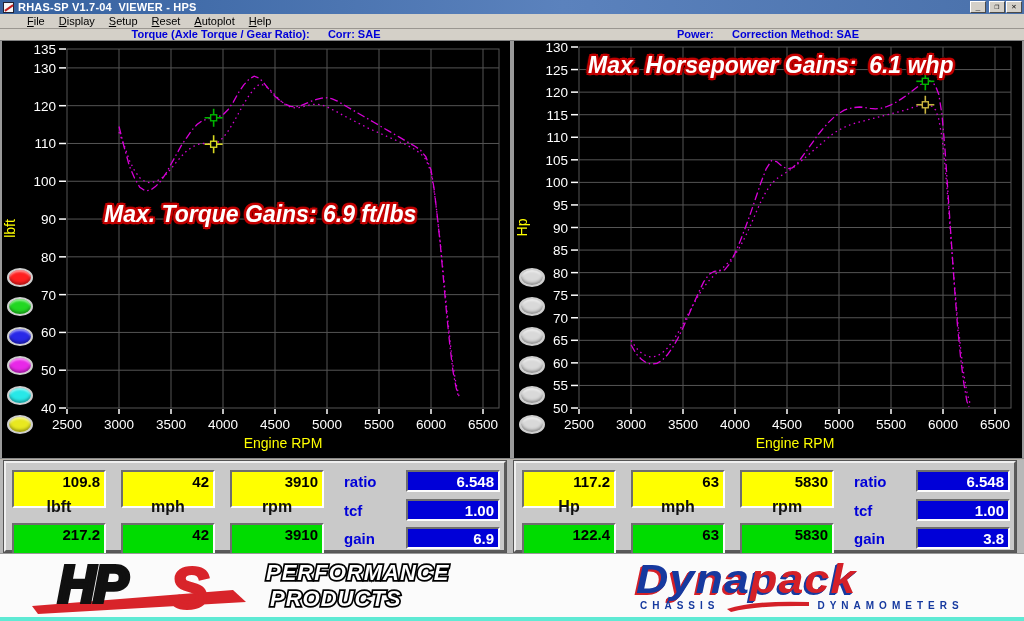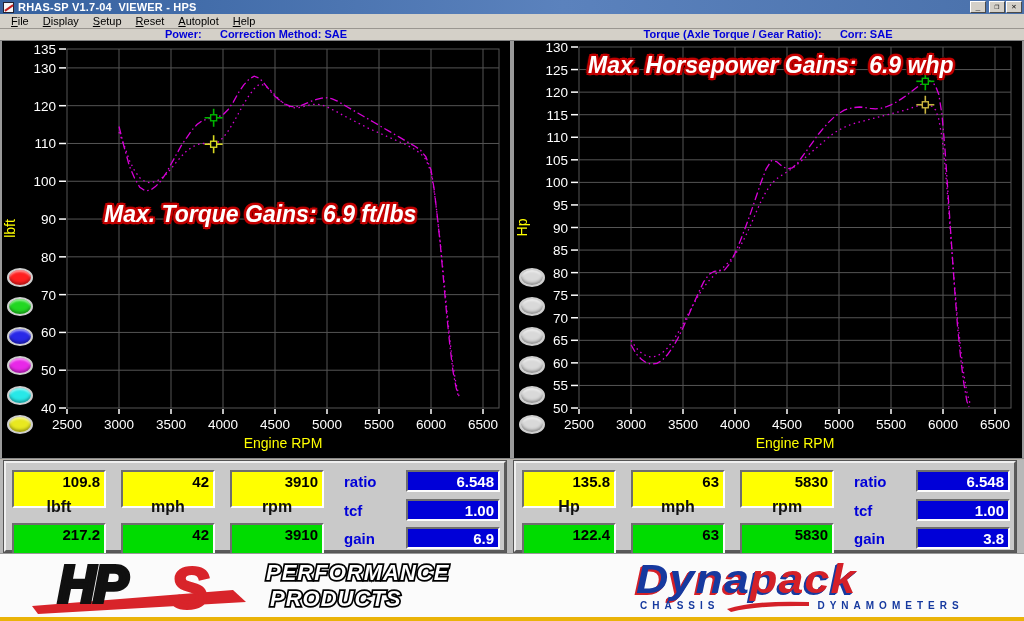--- a/index.html
+++ b/index.html
@@ -1,34 +1,34 @@
 <!DOCTYPE html>
 <html><head>
 <meta charset="utf-8">
 <style>
   * { margin:0; padding:0; box-sizing:border-box; }
   html,body { width:1024px; height:621px; overflow:hidden; }
   body { font-family:"Liberation Sans", sans-serif; background:#d4d0c8; }
-  .screen { position:relative; width:1024px; height:621px; background:#eab308; }
+  .screen { position:relative; width:1024px; height:621px; background:#5eead4; }
 
   
   .titlebar { position:relative; height:14px; background:linear-gradient(90deg,#35619f 0%,#5b82bd 55%,#4a71ab 100%);
               display:flex; align-items:center; padding:0 3px; }
   .app-icon { width:11px; height:11px; margin-right:4px; background:#f5f5f5; border:1px solid #223;
               position:relative; flex:none; }
   .app-icon::after { content:""; position:absolute; left:0; top:4px; width:10px; height:2px;
               background:#c02020; transform:rotate(-35deg); }
   .title-text { color:#fff; font-size:11px; font-weight:bold; white-space:pre; letter-spacing:.2px; }
   .win-buttons { position:absolute; right:2px; top:1px; display:flex; gap:1px; }
   .winbtn { width:16px; height:12px; background:#d4d0c8; border:1px solid; border-color:#fff #4a4a4a #4a4a4a #fff;
             font-size:8px; line-height:9px; text-align:center; color:#000; font-family:"DejaVu Sans Mono",monospace; cursor:default; }
   .winbtn.min { margin-right:2px; }
 
   
-  .menubar { height:15px; background:#d4d0c8; display:flex; align-items:center; padding-left:4px;
+  .menubar { height:15px; background:#d4d0c8; display:flex; align-items:center; padding-left:20px;
              border-bottom:1px solid #9a9690; font-size:11px; color:#000; }
   .menu-item { padding:0 7px; height:15px; line-height:15px; }
   .menu-item u { text-decoration:underline; }
 
   
   .headerstrip { height:12px; display:flex; background:#d4d0c8; border-bottom:1px solid #808080; }
   .hdr { width:50%; text-align:center; font-size:11px; line-height:11px; font-weight:bold; color:#0000d8; white-space:pre; }
 
   
   .charts { height:417px; background:#9a9a9a; display:flex; gap:4px; padding:0 2px; }
@@ -86,22 +86,22 @@
   <div class="menubar" id="menubar">
       <span class="menu-item"><u>F</u>ile</span>
       <span class="menu-item"><u>D</u>isplay</span>
       <span class="menu-item"><u>S</u>etup</span>
       <span class="menu-item"><u>R</u>eset</span>
       <span class="menu-item"><u>A</u>utoplot</span>
       <span class="menu-item"><u>H</u>elp</span>
     </div>
 
   <div class="headerstrip">
+    <div class="hdr"><span>Torque (Axle Torque / Gear Ratio):</span><span>      </span><span>Corr: SAE</span></div>
     <div class="hdr"><span>Power:</span><span>      </span><span>Correction Method: SAE</span></div>
-    <div class="hdr"><span>Torque (Axle Torque / Gear Ratio):</span><span>      </span><span>Corr: SAE</span></div>
   </div>
 
   <div class="charts">
     <div class="panel" id="panel0">
       <svg id="chart0" width="508" height="417">
           <line x1="117" y1="8" x2="117" y2="367" stroke="#555555" stroke-width="1"></line>
           <line x1="169" y1="8" x2="169" y2="367" stroke="#555555" stroke-width="1"></line>
           <line x1="221" y1="8" x2="221" y2="367" stroke="#555555" stroke-width="1"></line>
           <line x1="273" y1="8" x2="273" y2="367" stroke="#555555" stroke-width="1"></line>
           <line x1="325" y1="8" x2="325" y2="367" stroke="#555555" stroke-width="1"></line>
@@ -259,21 +259,21 @@
           <text transform="translate(13,186.5) rotate(-90)" fill="#ffff00" font-size="14" text-anchor="middle">Hp</text>
           <polyline points="117.0,303.8 122.2,312.9 127.4,318.3 132.6,321.9 137.8,323.2 143.0,322.3 148.2,319.2 153.4,313.8 158.6,306.5 163.8,297.5 169.0,286.7 174.2,274.9 179.4,263.2 184.6,251.5 189.8,240.7 195.0,233.4 200.2,230.3 205.4,229.8 210.6,228.9 215.8,222.6 221.0,212.2 226.2,200.0 231.4,186.5 236.6,172.1 241.8,156.7 247.0,141.4 252.2,127.8 257.4,119.7 262.6,120.6 267.8,125.1 273.0,127.8 278.2,126.9 283.4,122.4 288.6,115.2 293.8,108.0 299.0,100.8 304.2,93.5 309.4,87.2 314.6,81.4 319.8,76.4 325.0,72.3 330.2,69.2 335.4,67.4 340.6,66.5 345.8,66.0 351.0,66.5 356.2,67.4 361.4,67.8 366.6,67.4 371.8,66.0 377.0,63.8 382.2,61.1 387.4,57.9 392.6,54.3 397.8,50.2 403.0,46.2 408.2,42.6 411.3,40.3 415.5,39.8 418.6,41.2 421.7,45.3 424.8,53.4 428.0,73.7 431.1,109.8 434.2,154.9 437.3,200.0 440.4,245.2 443.6,285.8 446.7,317.4 449.8,342.2 452.9,360.2 455.0,366.1" fill="none" stroke="#d800d8" stroke-width="1.3" stroke-dasharray="8 3 1.5 3"></polyline>
           <polyline points="117.0,299.3 122.2,307.0 127.4,311.9 132.6,315.1 137.8,316.0 143.0,315.1 148.2,311.9 153.4,307.0 158.6,300.2 163.8,292.1 169.0,283.1 174.2,273.1 179.4,263.2 184.6,254.2 189.8,246.1 195.0,239.7 200.2,234.3 205.4,229.8 210.6,225.3 215.8,219.9 221.0,213.6 226.2,205.5 231.4,195.5 236.6,184.2 241.8,172.1 247.0,160.3 252.2,150.4 257.4,142.7 262.6,137.8 267.8,134.2 273.0,131.0 278.2,127.4 283.4,123.3 288.6,118.8 293.8,114.3 299.0,109.8 304.2,105.3 309.4,100.8 314.6,96.3 319.8,92.2 325.0,89.0 330.2,86.3 335.4,84.1 340.6,82.3 345.8,80.9 351.0,79.6 356.2,78.2 361.4,76.8 366.6,75.5 371.8,74.1 377.0,72.8 382.2,71.4 387.4,70.1 392.6,68.7 397.8,66.9 403.0,65.1 408.2,64.2 411.3,63.8 415.5,64.2 418.6,65.6 421.7,69.2 424.8,78.2 428.0,96.3 431.1,125.6 434.2,161.7 437.3,202.3 440.4,242.9 443.6,279.0 446.7,308.3 449.8,333.2 452.9,351.2 456.0,362.5" fill="none" stroke="#d800d8" stroke-width="1.3" stroke-dasharray="1.5 3.5"></polyline>
           <line x1="411.32" y1="31.29499999999996" x2="411.32" y2="49.29499999999996" stroke="#00b400" stroke-width="1.6"></line>
           <line x1="402.32" y1="40.29499999999996" x2="420.32" y2="40.29499999999996" stroke="#00b400" stroke-width="1.6"></line>
           <rect x="408.32" y="37.29499999999996" width="6" height="6" fill="#000" stroke="#00b400" stroke-width="1.4"></rect>
           <line x1="411.32" y1="54.75999999999999" x2="411.32" y2="72.75999999999999" stroke="#c8b440" stroke-width="1.6"></line>
           <line x1="402.32" y1="63.75999999999999" x2="420.32" y2="63.75999999999999" stroke="#c8b440" stroke-width="1.6"></line>
           <rect x="408.32" y="60.75999999999999" width="6" height="6" fill="#000" stroke="#c8b440" stroke-width="1.4"></rect>
         </svg>
-      <div class="annotation" id="ann1">Max. Horsepower Gains:  6.9 whp</div>
+      <div class="annotation" id="ann1">Max. Horsepower Gains:  6.1 whp</div>
     <div class="plotbtn" style="top: 227px; background: rgb(217, 217, 217);"></div>
         <div class="plotbtn" style="top: 256.4px; background: rgb(217, 217, 217);"></div>
         <div class="plotbtn" style="top: 285.8px; background: rgb(217, 217, 217);"></div>
         <div class="plotbtn" style="top: 315.2px; background: rgb(217, 217, 217);"></div>
         <div class="plotbtn" style="top: 344.6px; background: rgb(217, 217, 217);"></div>
         <div class="plotbtn" style="top: 374px; background: rgb(217, 217, 217);"></div>
       </div>
   </div>
 
   <div class="sep"></div>
@@ -290,21 +290,21 @@
         <div class="ulabel" style="left: 224px; top: 35px;">rpm</div>
         <div class="vbox" style="left: 224px; top: 60px; background: rgb(0, 220, 0);">3910</div>
         <div class="slabel" style="left: 338px; top: 10px;">ratio</div>
         <div class="sbox" style="left: 400px; top: 7px; background: rgb(0, 0, 216);">6.548</div>
         <div class="slabel" style="left: 338px; top: 39px;">tcf</div>
         <div class="sbox" style="left: 400px; top: 36px; background: rgb(0, 0, 216);">1.00</div>
         <div class="slabel" style="left: 338px; top: 67px;">gain</div>
         <div class="sbox" style="left: 400px; top: 64px; background: rgb(0, 0, 216);">6.9</div>
       </div>
     <div class="datapanel" id="table1">
-        <div class="vbox" style="left: 6px; top: 7px; background: rgb(255, 255, 0);">135.8</div>
+        <div class="vbox" style="left: 6px; top: 7px; background: rgb(255, 255, 0);">117.2</div>
         <div class="ulabel" style="left: 6px; top: 35px;">Hp</div>
         <div class="vbox" style="left: 6px; top: 60px; background: rgb(0, 220, 0);">122.4</div>
         <div class="vbox" style="left: 115px; top: 7px; background: rgb(255, 255, 0);">63</div>
         <div class="ulabel" style="left: 115px; top: 35px;">mph</div>
         <div class="vbox" style="left: 115px; top: 60px; background: rgb(0, 220, 0);">63</div>
         <div class="vbox" style="left: 224px; top: 7px; background: rgb(255, 255, 0);">5830</div>
         <div class="ulabel" style="left: 224px; top: 35px;">rpm</div>
         <div class="vbox" style="left: 224px; top: 60px; background: rgb(0, 220, 0);">5830</div>
         <div class="slabel" style="left: 338px; top: 10px;">ratio</div>
         <div class="sbox" style="left: 400px; top: 7px; background: rgb(0, 0, 216);">6.548</div>

